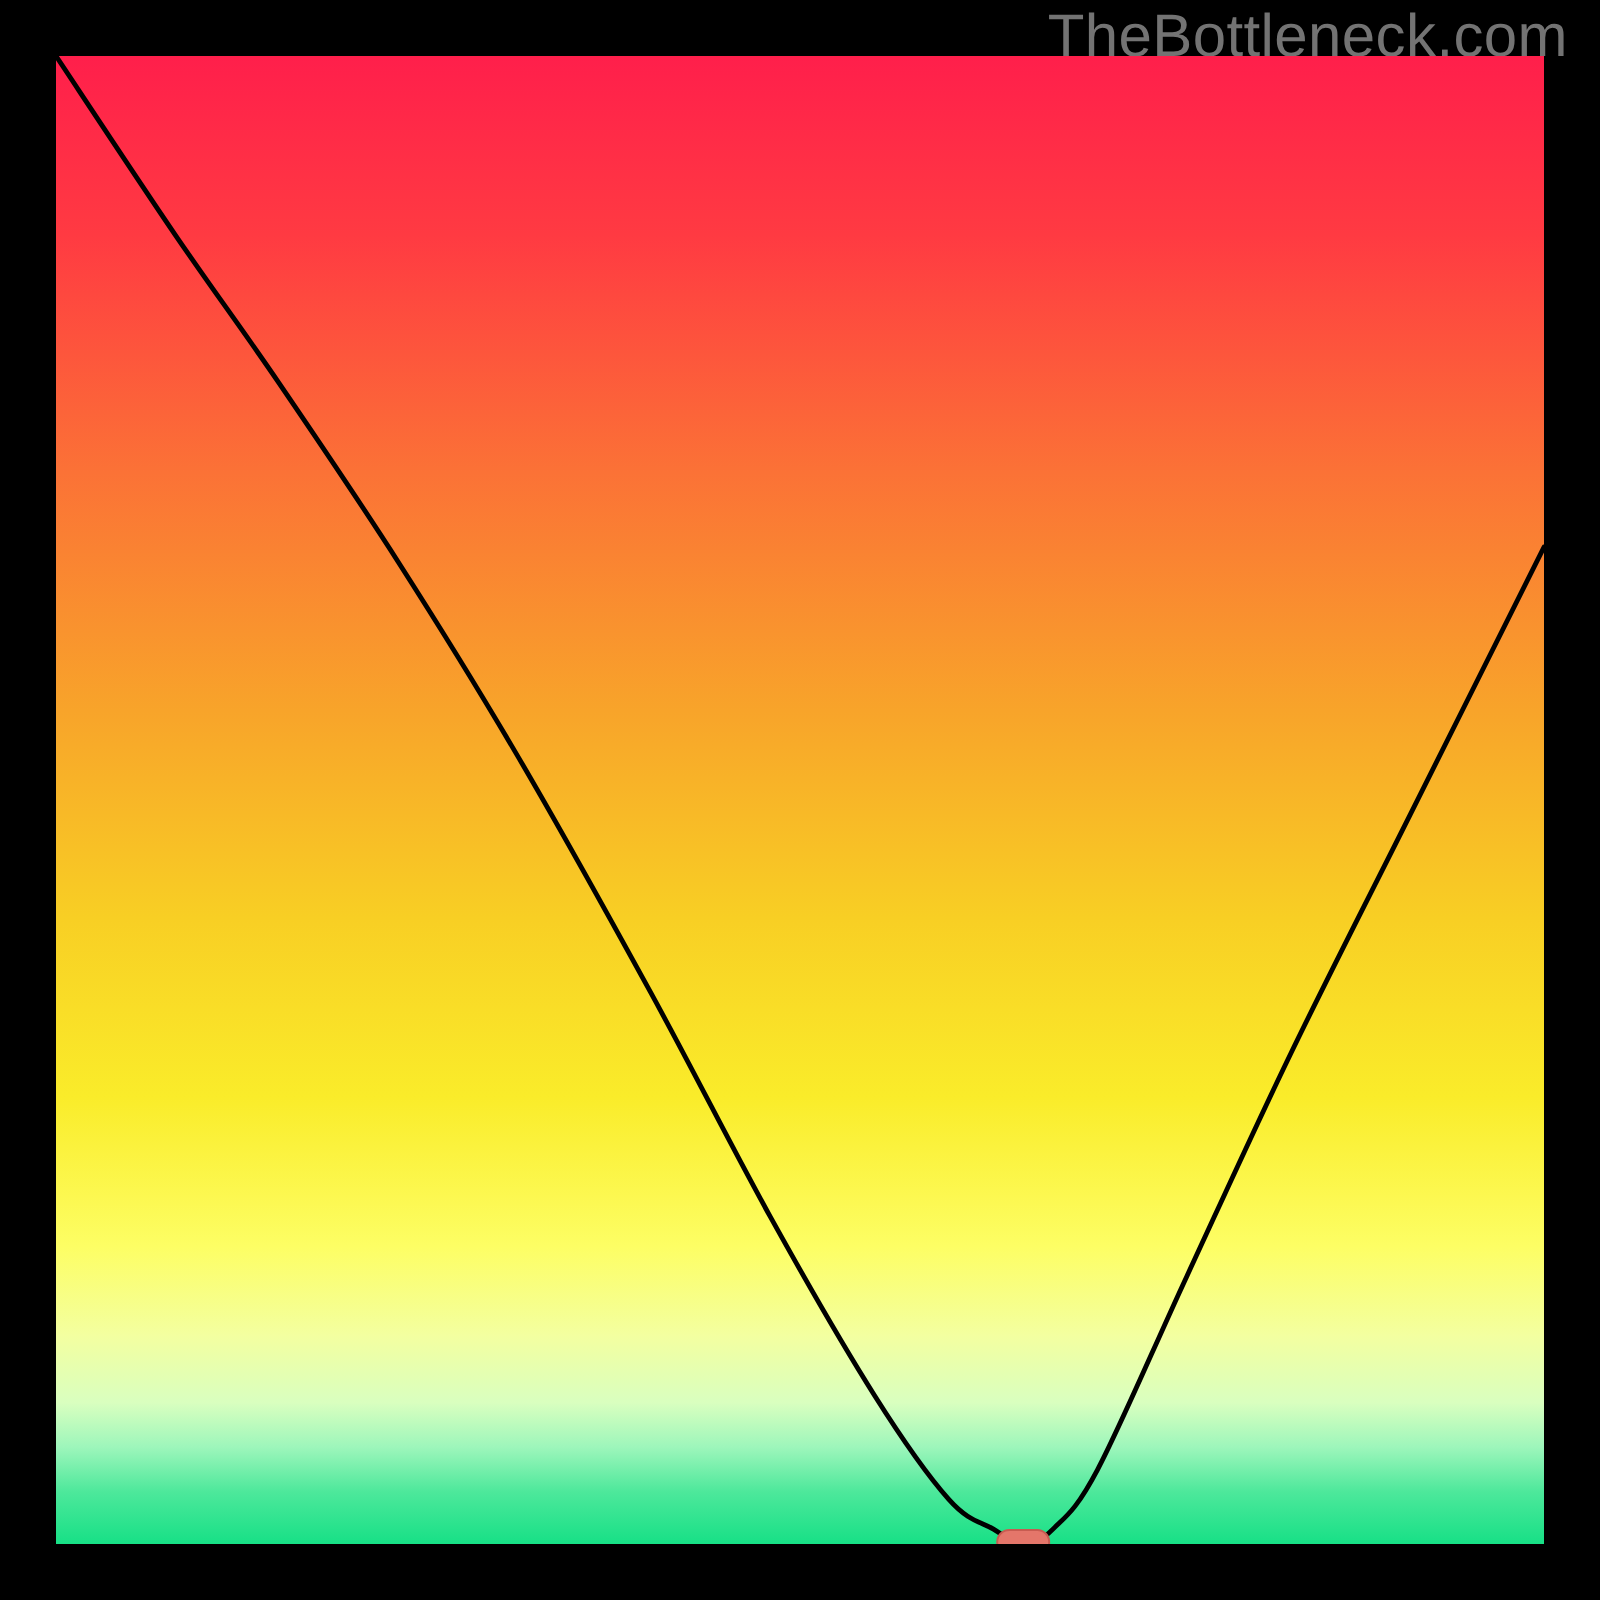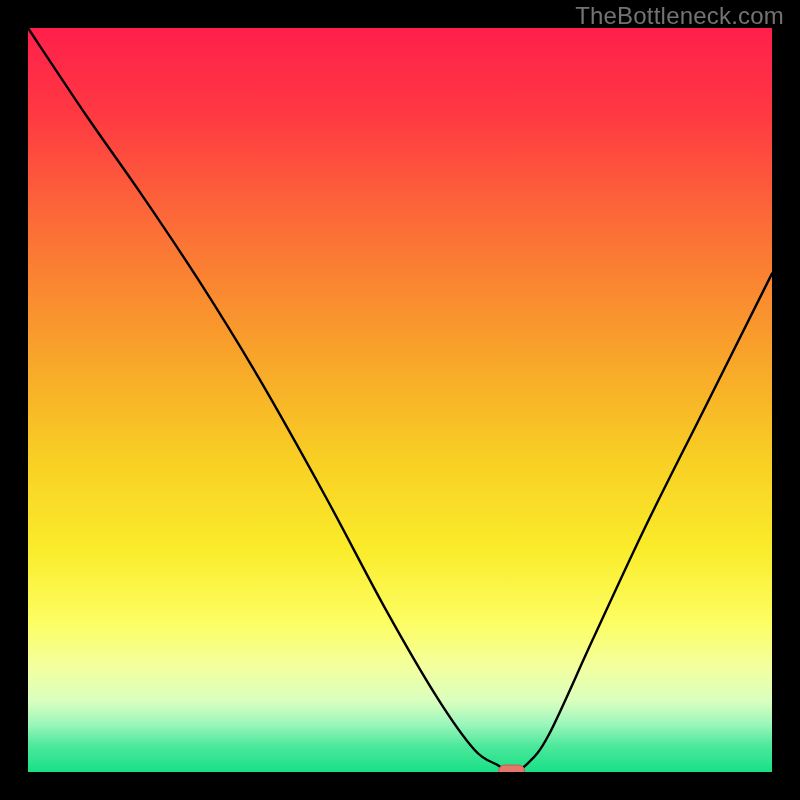--- a/index.html
+++ b/index.html
@@ -14,21 +14,21 @@
     position: relative;
     width: 800px;
     height: 800px;
     background: #000;
   }
   .watermark {
     position: absolute;
     top: 2px;
     right: 16px;
     font-family: Arial, Helvetica, sans-serif;
-    font-size: 24px;
+    font-size: 30px;
     color: #737373;
     font-weight: 500;
     letter-spacing: 0.2px;
   }
   .plot {
     position: absolute;
     left: 28px;
     top: 28px;
     width: 744px;
     height: 744px;

